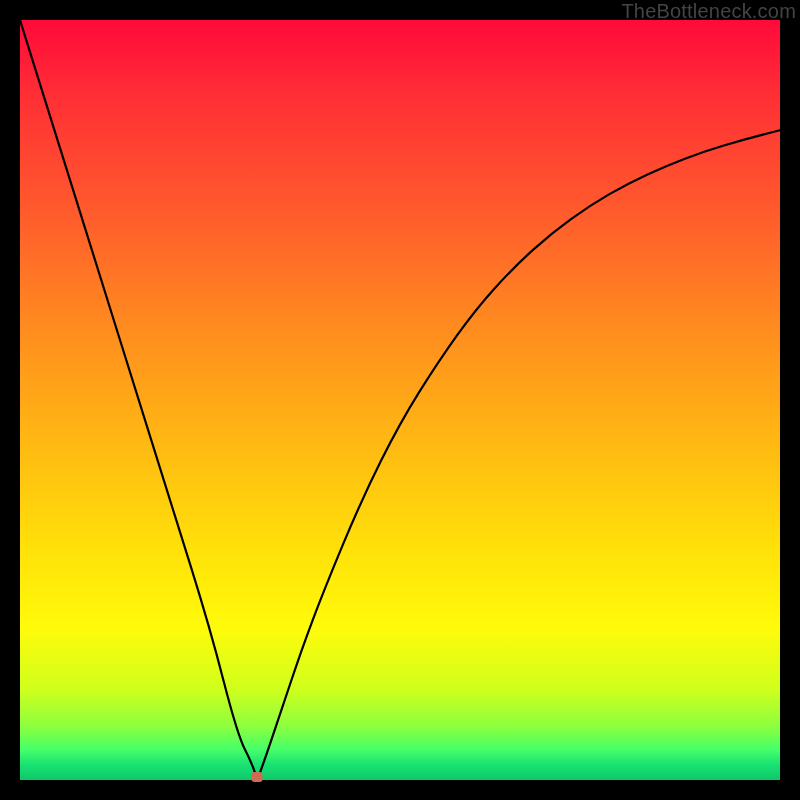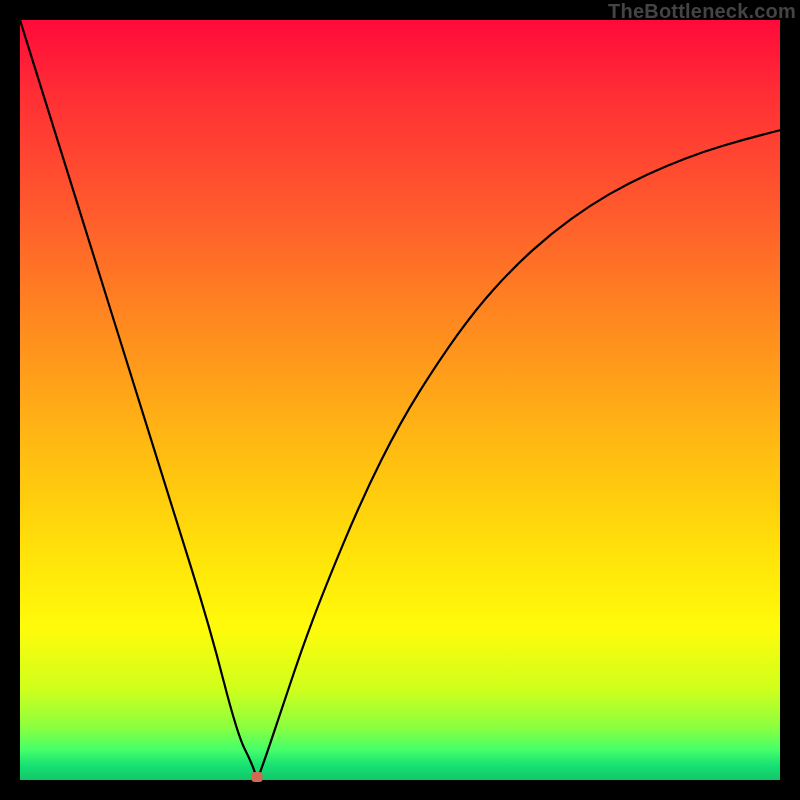--- a/index.html
+++ b/index.html
@@ -53,21 +53,21 @@
     height: 10px;
     border-radius: 3px;
     transform: translate(-50%, -50%);
     pointer-events: none;
   }
   .watermark {
     position: absolute;
     top: 0px;
     right: 4px;
     font-size: 20px;
-    font-weight: 700;
+    font-weight: 400;
     color: #444;
     letter-spacing: 0.2px;
   }
 </style>
 </head>
 <body>
 
 <div class="stage">
   <div class="plot-area"></div>
 

